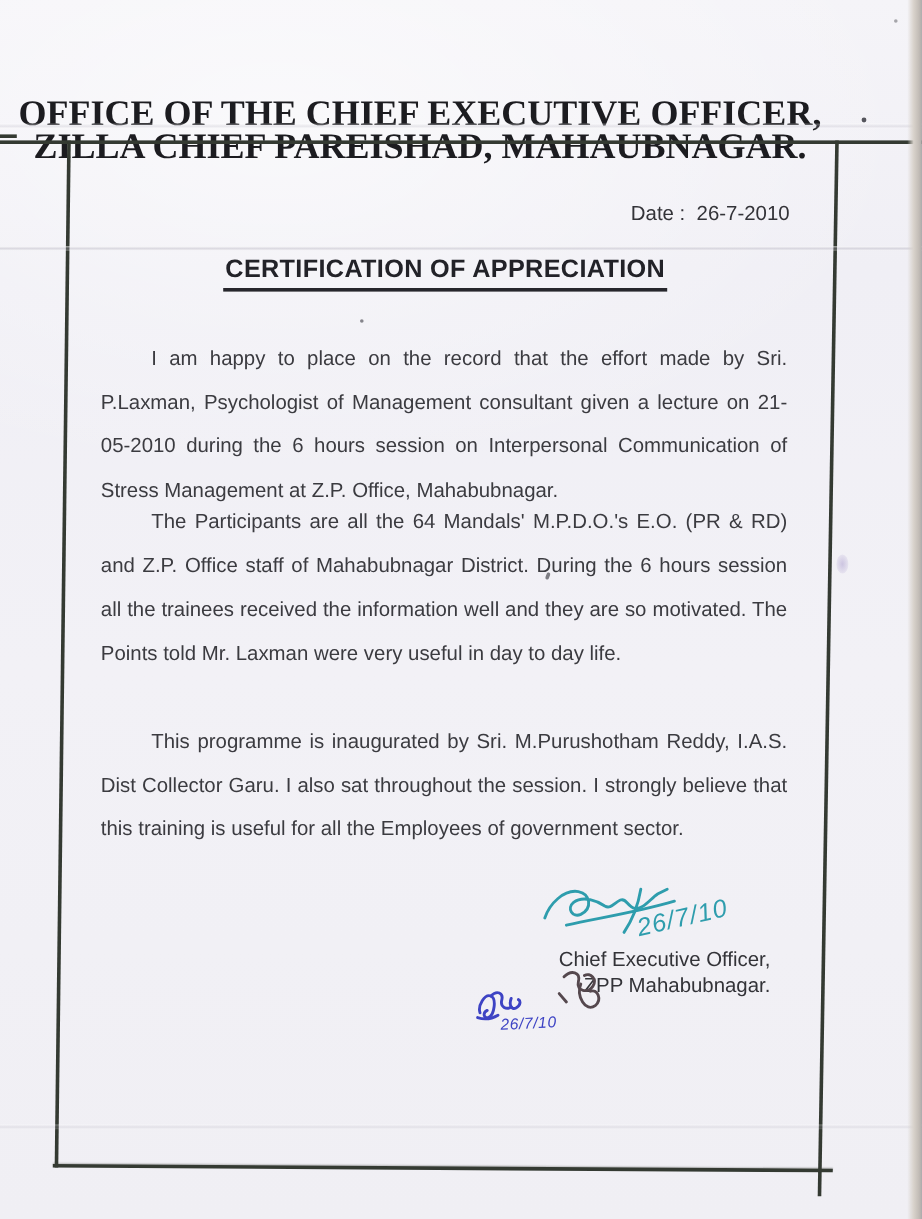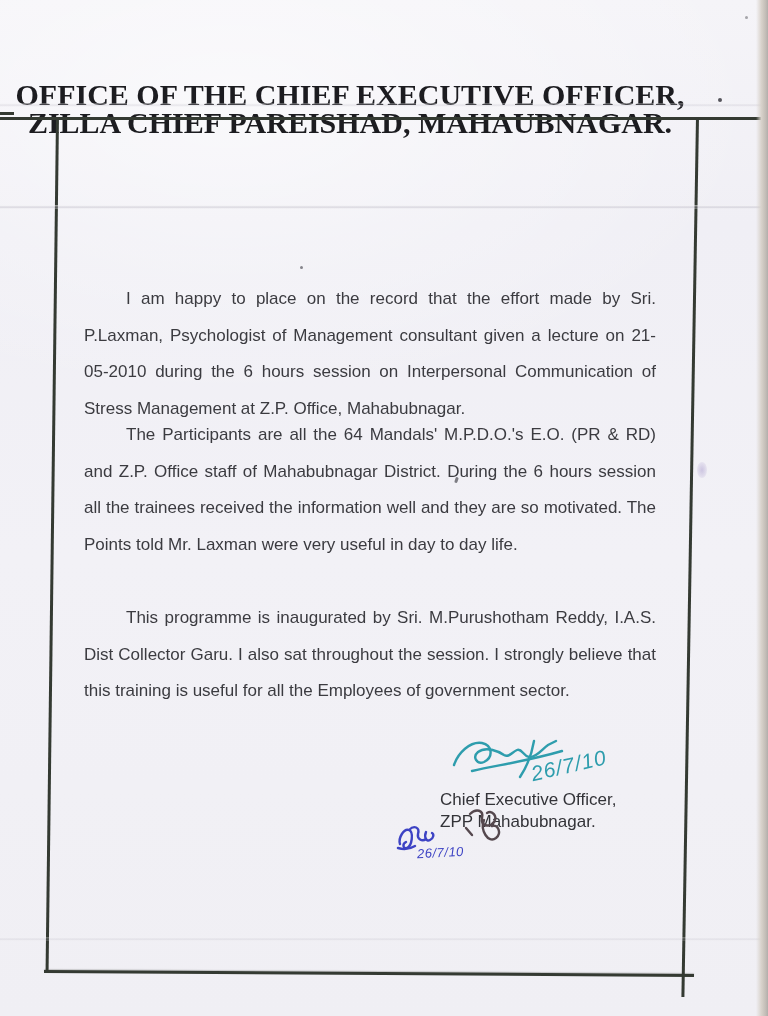--- a/index.html
+++ b/index.html
@@ -50,21 +50,21 @@
   .closing { top:693px; text-align:left; }
   
   .ink-teal { color:var(--teal-signature-ink,#2e9dad); }
   .ink-blue { color:var(--blue-pen-ink,#3d43c4); }
   .ink-dark { color:var(--dark-pen-ink,#55484e); }
   .sig-svg { position:absolute; }
   .sig-svg svg path { fill:none; stroke:currentColor; stroke-width:2.4; stroke-linecap:round; }
   .sig-teal { left:450px; top:735px; width:120px; height:52px; }
   .sig-date-teal { position:absolute; left:534px; top:762px; font-size:21px; font-style:italic;
     transform:rotate(-13deg); transform-origin:left bottom; letter-spacing:1px; }
-  .designation { position:absolute; left:440px; top:789px; width:190px; text-align:left;
+  .designation { position:absolute; left:452px; top:789px; width:190px; text-align:right;
     font-size:17px; line-height:22px; color:#333338; }
   .sig-dark { left:460px; top:804px; width:50px; height:44px; }
   .sig-blue { left:396px; top:822px; width:48px; height:32px; }
   .sig-date-blue { position:absolute; left:417px; top:845px; font-size:13px; font-style:italic;
     transform:rotate(-3deg); letter-spacing:0.5px; }
 </style>
 </head>
 <body>
 
 <div class="page">
@@ -83,21 +83,25 @@
   <div class="crease crease-1"></div>
   <div class="crease crease-2"></div>
   <div class="crease crease-3"></div>
   <div class="scan-edge"></div>
   <div class="speck" style="left:718px; top:98px; width:4px; height:4px;"></div>
   <div class="speck" style="left:745px; top:16px; width:3px; height:3px; opacity:.5;"></div>
   <div class="speck" style="left:300px; top:266px; width:3px; height:3px; opacity:.7;"></div>
   <div class="speck" style="left:455px; top:477px; width:3px; height:6px; border-radius:2px; transform:rotate(20deg); opacity:.75;"></div>
   <div class="smudge" style="left:697px; top:462px;"></div>
 
+  <div class="date-line">Date :  26-7-2010</div>
 
+  <div class="cert-title">
+    <span>CERTIFICATION OF APPRECIATION</span>
+  </div>
 
   <p class="para para-1">I am happy to place on the record that the effort made by Sri. P.Laxman, Psychologist of Management consultant given a lecture on 21-05-2010 during the 6 hours session on Interpersonal Communication of Stress Management at Z.P. Office, Mahabubnagar.</p>
   <p class="para para-2">The Participants are all the 64 Mandals' M.P.D.O.'s E.O. (PR &amp; RD) and Z.P. Office staff of Mahabubnagar District. During the 6 hours session all the trainees received the information well and they are so motivated. The Points told Mr. Laxman were very useful in day to day life.</p>
   <p class="para para-3">This programme is inaugurated by Sri. M.Purushotham Reddy, I.A.S. Dist Collector Garu. I also sat throughout the session. I strongly believe that this training is useful for all the Employees of government sector.</p>
 
   <div class="sig-svg sig-teal ink-teal">
     <svg viewBox="0 0 120 52" width="120" height="52">
       <path d="M4,30 C8,18 20,6 32,8 C42,10 44,22 34,27 C27,30 22,22 28,17 C36,11 48,16 54,20 C59,23 62,17 67,15 C72,13 73,21 79,22 C86,23 92,14 98,10 L106,6"></path>
       <path d="M22,36 C48,30 78,26 112,16"></path>
       <path d="M84,6 C82,18 78,30 70,42"></path>

